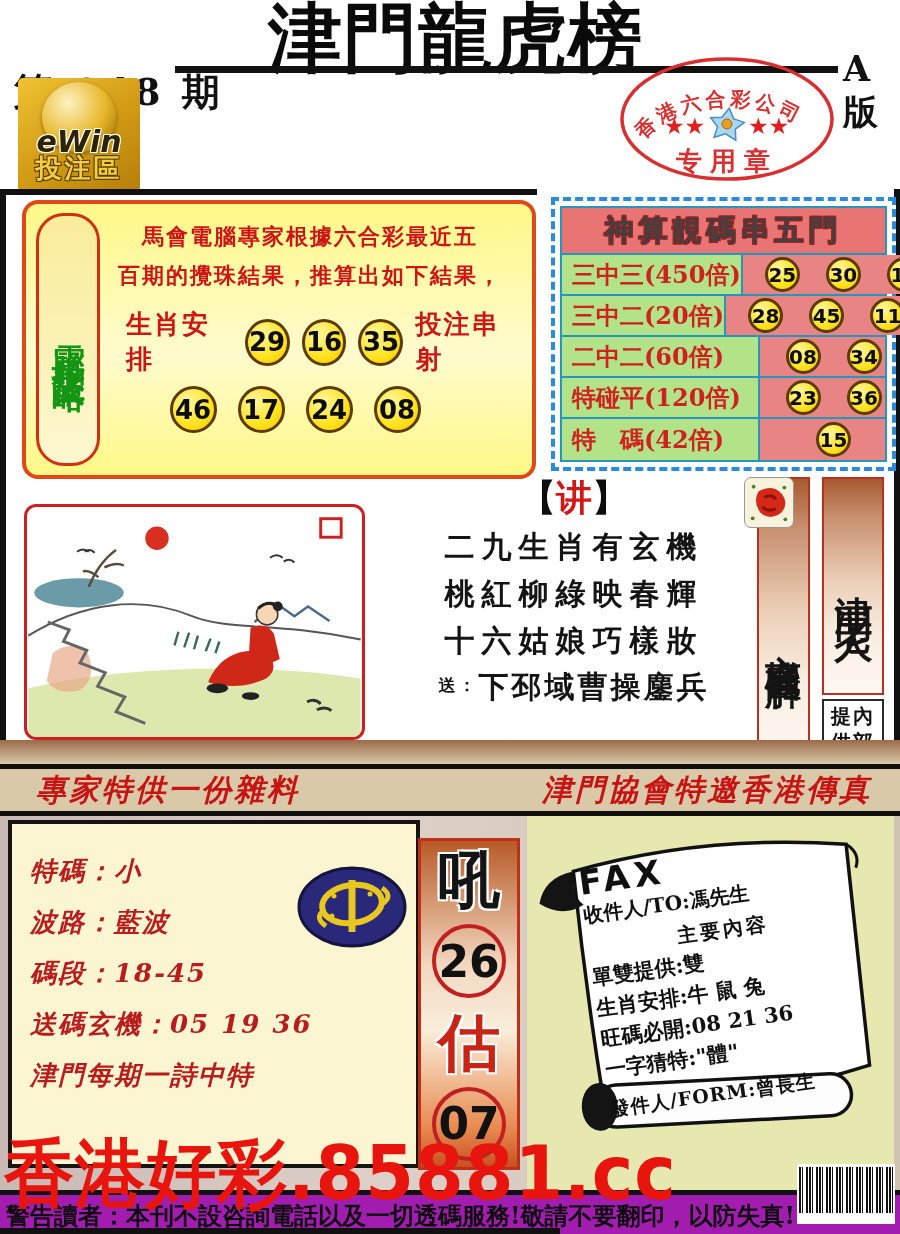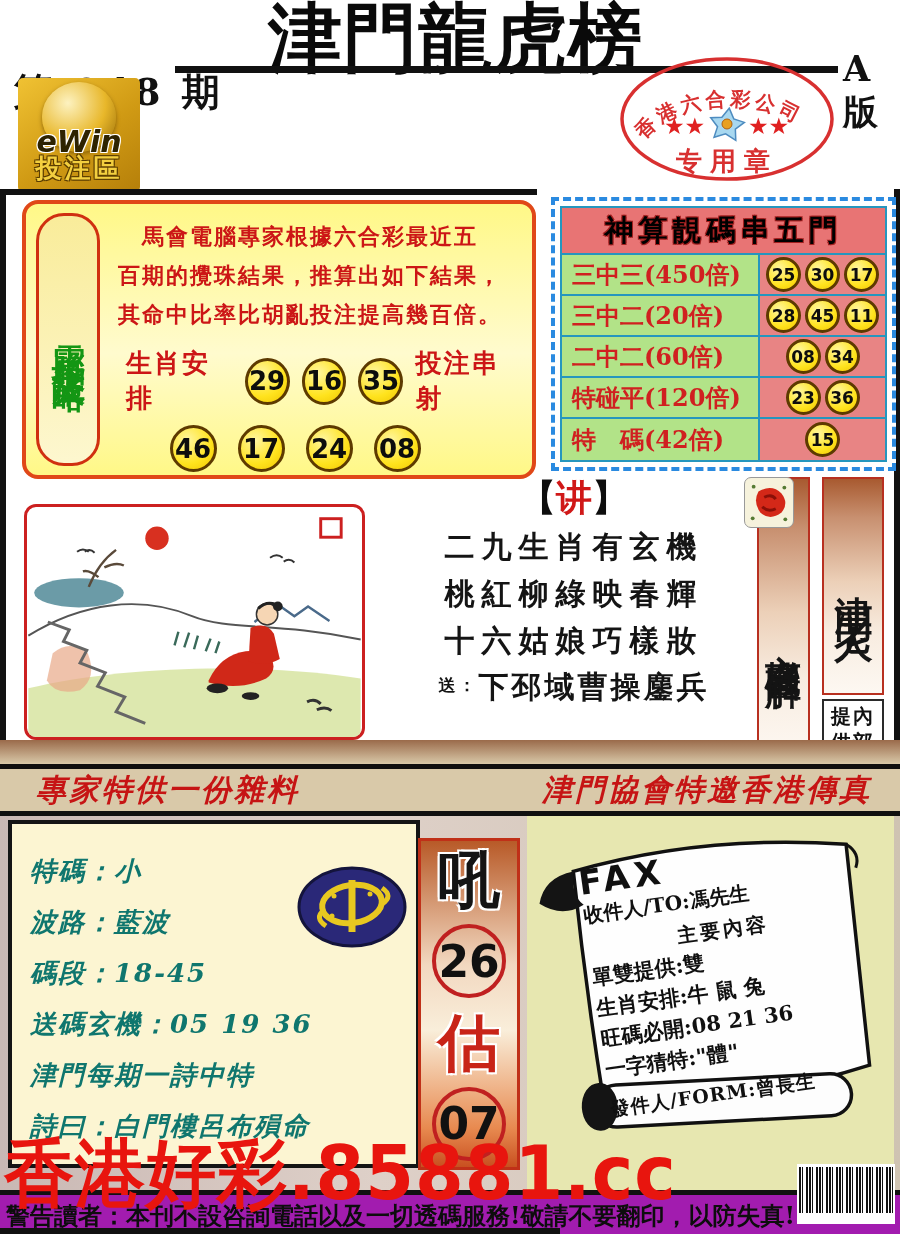--- a/index.html
+++ b/index.html
@@ -43,27 +43,27 @@
   .sb-content { margin-left:88px; padding:13px 10px 0 4px; }
   .sb-line { color:#cc1616; font:800 22px "DejaVu Serif",serif; letter-spacing:2px; line-height:39px; white-space:nowrap; }
   .sb-line.first { text-indent:24px; }
   .sb-row1 { display:flex; align-items:center; gap:12px; margin-top:12px; padding-left:8px; }
   .sb-rlabel { color:#cc1616; font:900 26px "DejaVu Serif",serif; letter-spacing:2px; }
   .sb-row2 { display:flex; gap:21px; justify-content:center; margin-top:9px; padding-right:50px; }
   .ball { display:inline-flex; align-items:center; justify-content:center; border-radius:50%;
     background:radial-gradient(circle at 35% 30%,#fff6a0,#ffe31e 60%,#efc400); border:3px solid #5d3a00;
     color:#0d0d0d; font-weight:900; font-family:"DejaVu Sans",sans-serif; }
   .ball-lg { width:47px; height:47px; font-size:26px; }
-  .ball-sm { width:35px; height:35px; font-size:17px; }
+  .ball-sm { width:35px; height:35px; font-size:20px;margin-left:22px; }
 
   
   .st-outer { left:551px; top:197px; width:345px; border:4px dashed #2a8ae0; background:#fff; padding:5px; }
   .st-inner { border:2px solid #2596be; }
   .st-header { height:47px; background:#e87474; border-bottom:2px solid #2596be; display:flex; align-items:center; justify-content:center; }
-  .st-header span { font:900 29px "DejaVu Serif",serif; color:#000000; letter-spacing:5px;
+  .st-header span { font:900 29px "DejaVu Serif",serif; color:#404040; letter-spacing:5px;
     text-shadow:-1px -1px 0 #a32020,1px -1px 0 #a32020,-1px 1px 0 #a32020,1px 1px 0 #a32020; }
   .st-row { display:flex; height:41px; border-bottom:2px solid #2596be; }
   .st-row:last-child { border-bottom:none; }
   .st-label { width:198px; background:#b2e388; color:#d02020; font:700 24px "DejaVu Serif",serif;
     display:flex; align-items:center; padding-left:10px; border-right:2px solid #2596be; white-space:nowrap; }
   .st-balls { flex:1; background:#e88484; display:flex; align-items:center; justify-content:center; gap:4px; }
 
   
   .painting { left:24px; top:504px; width:341px; height:236px; border:3px solid #cc2020; border-radius:12px;
     background:#fff; overflow:hidden; }
@@ -93,21 +93,21 @@
   .pre-banner { left:0; top:740px; width:900px; height:24px; background:linear-gradient(180deg,#9a6a4a,#d9c9a9); }
   .banner { left:0; top:764px; width:900px; height:52px; background:#d9c9a9; border-top:5px solid #101010;
     border-bottom:5px solid #101010; display:flex; align-items:center; justify-content:space-between; padding:0 28px 0 36px; }
   .banner span { font:900 italic 30px "DejaVu Serif",serif; color:#c61414; letter-spacing:3px; white-space:nowrap;text-align:right; }
 
   
   .bottom-bg { left:0; top:816px; width:900px; height:376px; background:linear-gradient(90deg,#c9b8b4,#ded0c8 42%,#cfc3b2); }
   .fax-panel { left:527px; top:816px; width:367px; height:376px; background:#e7e7b0; }
   .info-box { left:8px; top:820px; width:412px; height:348px; background:#fcf5d2; border:4px solid #141414; }
   .ib-lines { padding:22px 0 0 18px; }
-  .ib-line { font:700 italic 26px "DejaVu Serif",serif; color:#0f766e; line-height:51px; letter-spacing:2px; white-space:nowrap; }
+  .ib-line { font:700 italic 26px "DejaVu Serif",serif; color:#b91c1c; line-height:51px; letter-spacing:2px; white-space:nowrap; }
   .club-logo { position:absolute; right:8px; top:40px; width:112px; height:86px; }
 
   .predict { left:418px; top:838px; width:102px; height:332px; border:3px solid #c03018; z-index:2;
     background:linear-gradient(180deg,#b85a28,#f2d8c0 38%,#f9eeda 58%,#e88a50 88%,#c85020);
     display:flex; flex-direction:column; align-items:center; justify-content:space-between; padding:6px 0; }
   .p-char { font:900 62px "DejaVu Serif",serif; line-height:66px; }
   .p-char.dark { color:#141414; text-shadow:2px 2px 0 #fff,-2px -2px 0 #fff,2px -2px 0 #fff,-2px 2px 0 #fff; }
   .p-char.red { color:#c82418; text-shadow:2px 2px 0 #fff,-2px -2px 0 #fff,2px -2px 0 #fff,-2px 2px 0 #fff; }
   .p-num { width:74px; height:74px; border:4px solid #c02020; border-radius:50%; display:flex; align-items:center;
     justify-content:center; font:900 44px "DejaVu Sans",sans-serif; color:#111; }
@@ -167,21 +167,20 @@
   <div class="abs vb-right"></div>
   <div class="abs bottom-edge"></div>
 
   <div class="abs sb">
     <div class="sb-pill">
       <span>電腦投注策略</span>
     </div>
     <div class="sb-content">
       <div class="sb-line first">馬會電腦專家根據六合彩最近五</div>
       <div class="sb-line">百期的攪珠結果，推算出如下結果，</div>
-      <div class="sb-line">其命中比率比胡亂投注提高幾百倍。</div>
       <div class="sb-row1">
         <span class="sb-rlabel">生肖安排</span>
         <span class="ball ball-lg">29</span>
         <span class="ball ball-lg">16</span>
         <span class="ball ball-lg">35</span>
         <span class="sb-rlabel">投注串射</span>
       </div>
       <div class="sb-row2">
         <span class="ball ball-lg">46</span>
         <span class="ball ball-lg">17</span>
@@ -302,21 +301,20 @@
   <div class="abs bottom-bg"></div>
   <div class="abs fax-panel"></div>
 
   <div class="abs info-box">
     <div class="ib-lines">
       <div class="ib-line">特碼：小</div>
       <div class="ib-line">波路：藍波</div>
       <div class="ib-line">碼段：18-45</div>
       <div class="ib-line">送碼玄機：05 19 36</div>
       <div class="ib-line">津門每期一詩中特</div>
-      <div class="ib-line">詩曰：白門樓呂布殞命</div>
     </div>
     <svg class="club-logo" viewBox="0 0 112 86">
       <ellipse cx="56" cy="43" rx="53" ry="39" fill="#2a2878" stroke="#14143c" stroke-width="3"></ellipse>
       <ellipse cx="56" cy="40" rx="30" ry="19" fill="none" stroke="#e8c820" stroke-width="6" transform="rotate(-8 56 40)"></ellipse>
       <path d="M56,16 L56,68" stroke="#e8c820" stroke-width="7"></path>
       <path d="M28,46 q-10,8 2,16 M86,40 q12,-8 0,-16" stroke="#e8c820" fill="none" stroke-width="5"></path>
       <circle cx="38" cy="32" r="2.5" fill="#e8c820"></circle>
         <circle cx="74" cy="30" r="2.5" fill="#e8c820"></circle>
       <circle cx="36" cy="52" r="2.5" fill="#e8c820"></circle>
         <circle cx="76" cy="52" r="2.5" fill="#e8c820"></circle>

